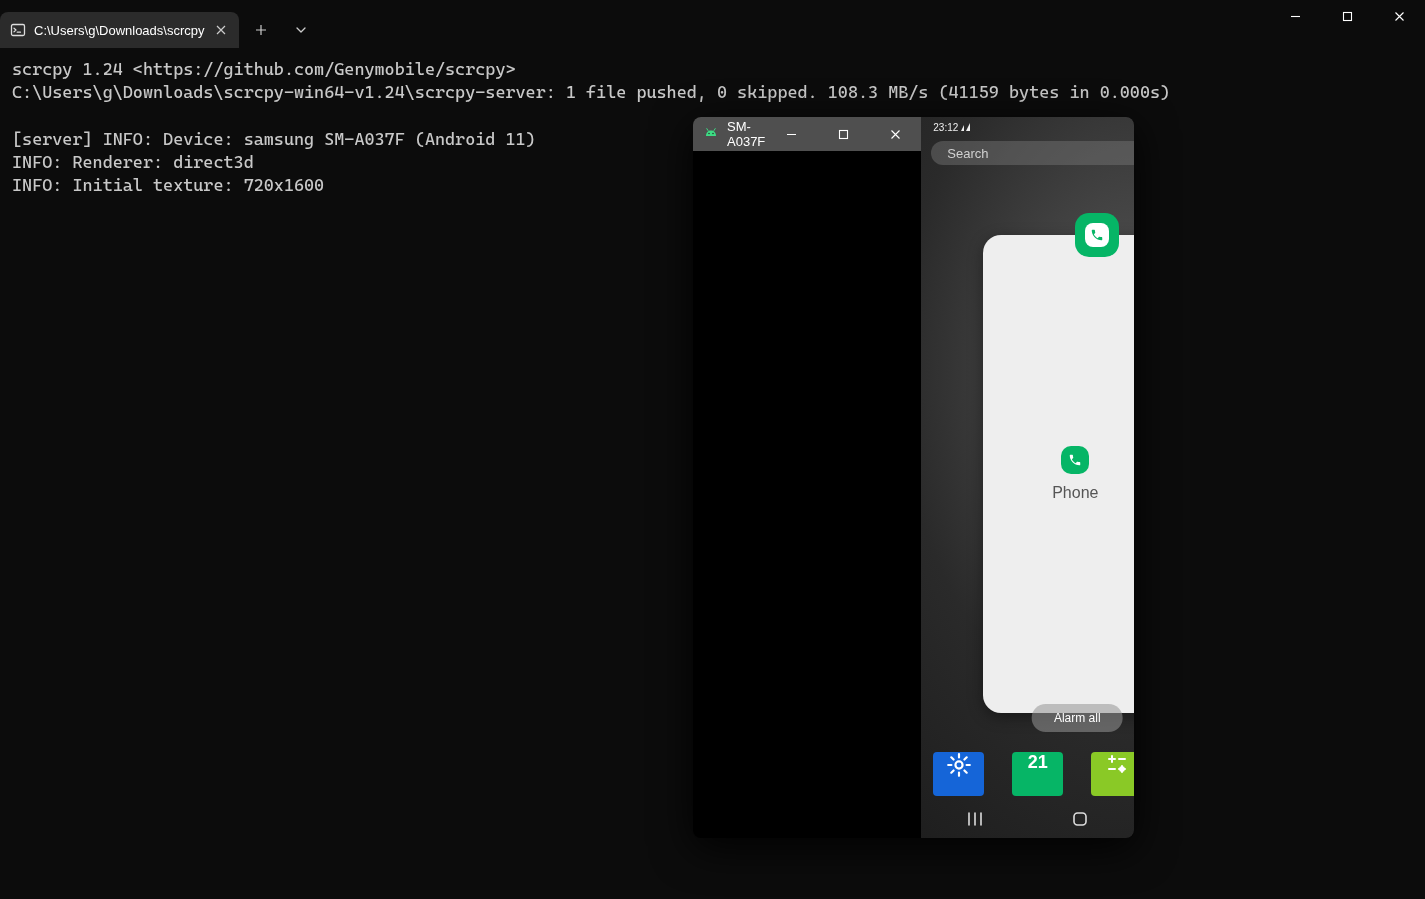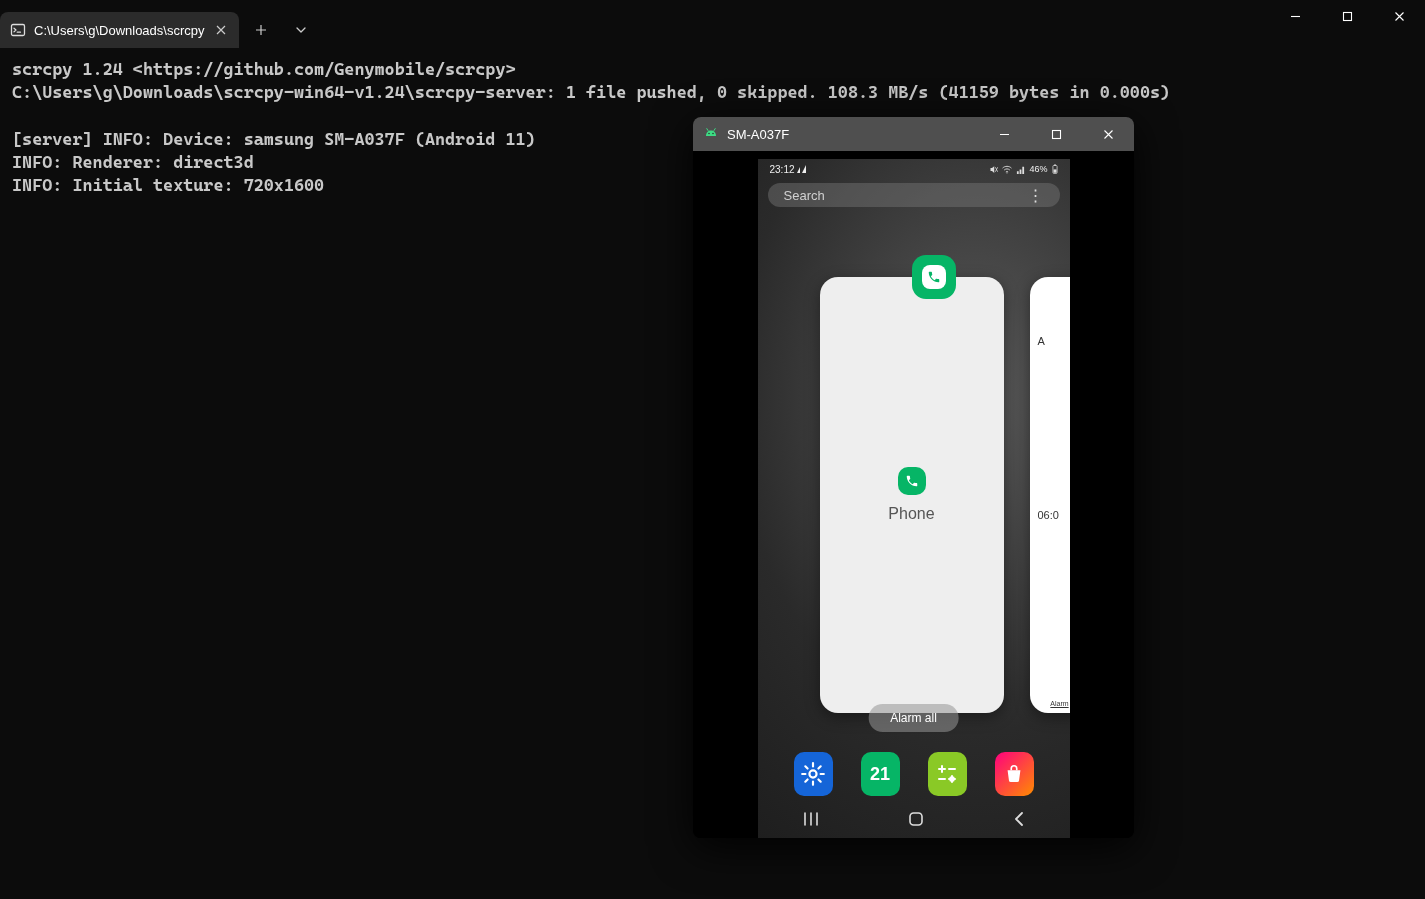--- a/index.html
+++ b/index.html
@@ -71,38 +71,36 @@
   }
 
   
   .terminal-body {
     padding: 10px 12px;
     font-size: 17.2px;
     line-height: 23.3px;
     color: #c8c8c8;
     white-space: pre;
     font-family: Consolas, "Cascadia Mono", monospace;
-    font-weight: bold;
   }
 
   
   .scrcpy-window {
     position: absolute;
     top: 117px;
     left: 693px;
     width: 441px;
     height: 721px;
     background: #000;
     border-radius: 8px;
     overflow: hidden;
     box-shadow: 0 10px 40px rgba(0,0,0,0.9);
     display: flex;
-    flex-direction: column;
+    flex-direction: row;
     font-family: "Segoe UI", sans-serif;
-    gap: 8px;
   }
   .scrcpy-titlebar {
     height: 34px;
     background: #4f4f4f;
     display: flex;
     align-items: center;
     justify-content: space-between;
     padding-left: 10px;
   }
   .scrcpy-titlebar .left {
@@ -247,23 +245,23 @@
 
   
   .quick-launch {
     position:absolute;
     bottom: 42px;
     left:0; right:0;
     display:flex; justify-content:center;
     gap: 28px;
   }
   .ql-icon {
-    width: 39px; height:44px;
-    border-radius: 10px;
-    display:flex; align-items:center; justify-content:center;
+    width: 51px; height:44px;
+    border-radius: 4px;
+    display:flex; align-items:flex-start; justify-content:center;
     color:#fff;
     font-size: 18px;
     font-weight: bold;
     font-family:sans-serif;
   }
   .ql-settings { background:#1565d8; }
   .ql-calendar { background:#06b566; }
   .ql-calc { background:#8ac926; }
   .ql-store { background: linear-gradient(135deg,#ff007f,#ff8c00); }
 

